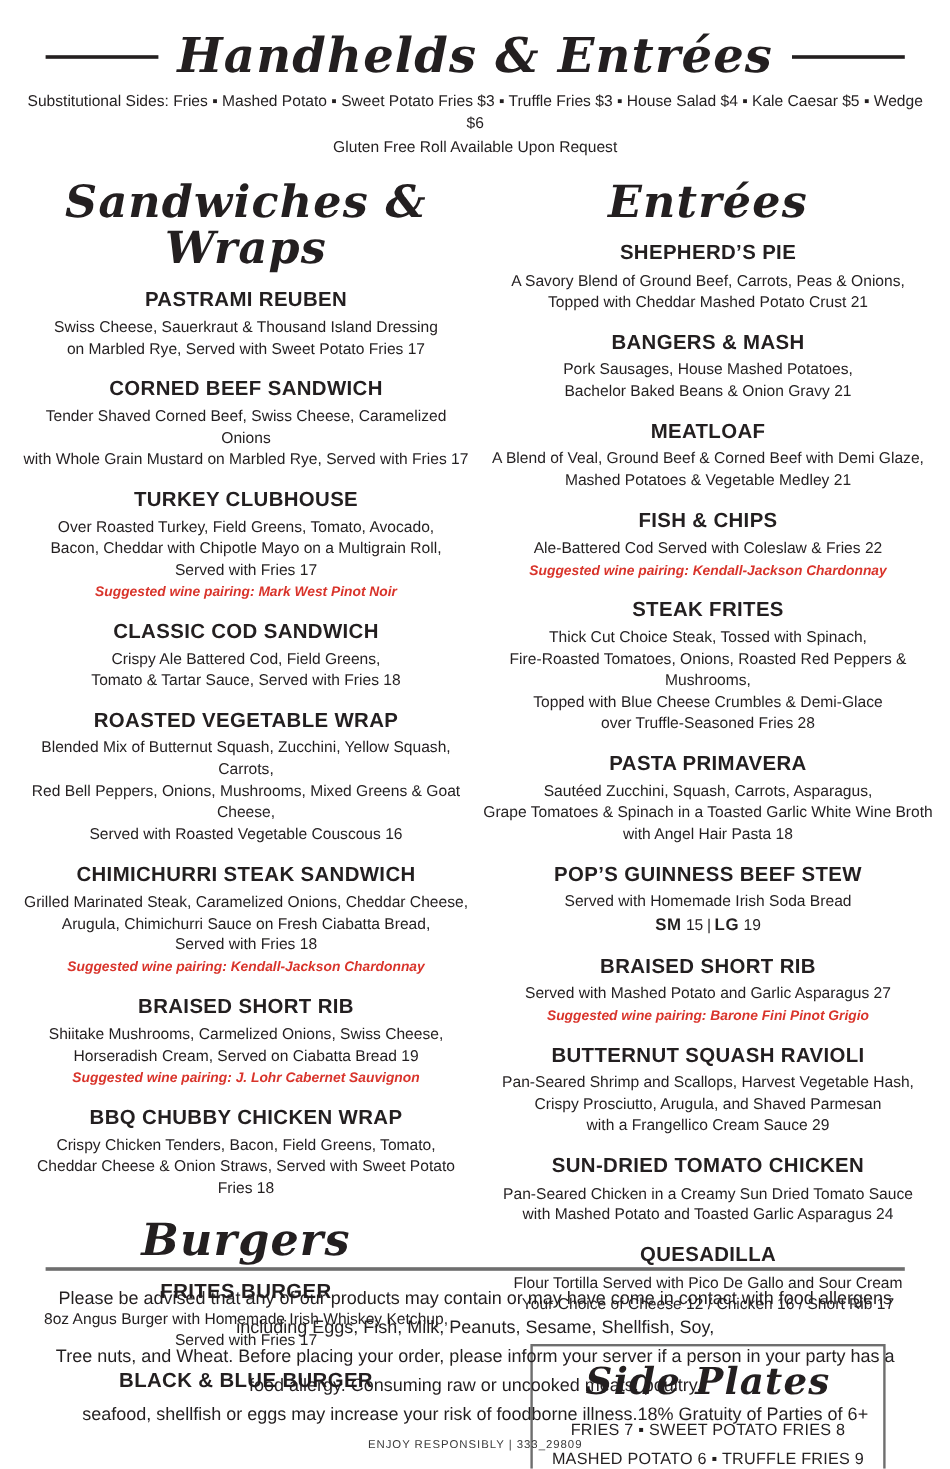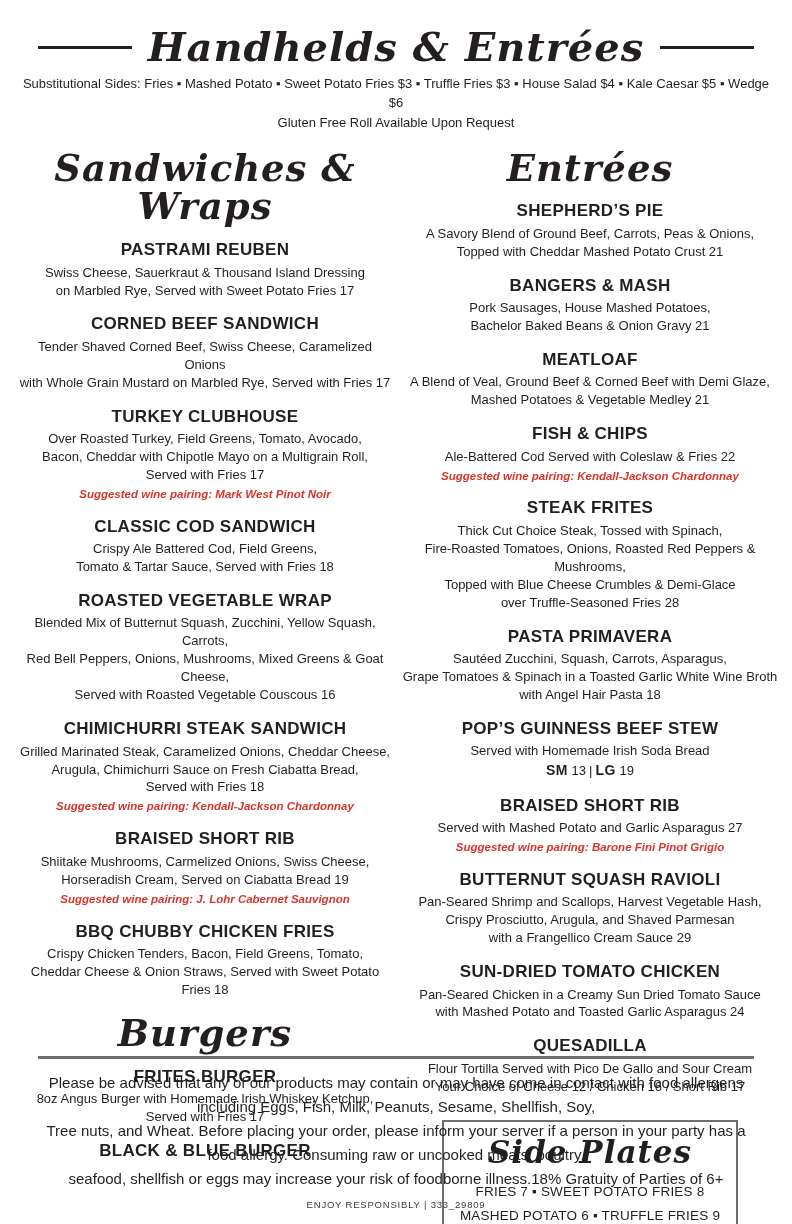--- a/index.html
+++ b/index.html
@@ -148,21 +148,21 @@
 Served with Fries 18</p>
         <p class="wine" style="color:#d9342b">Suggested wine pairing: Kendall-Jackson Chardonnay</p>
       </div>
       <div class="item">
         <h3 class="item-name">BRAISED SHORT RIB</h3>
         <p class="desc">Shiitake Mushrooms, Carmelized Onions, Swiss Cheese,
 Horseradish Cream, Served on Ciabatta Bread 19</p>
         <p class="wine" style="color:#d9342b">Suggested wine pairing: J. Lohr Cabernet Sauvignon</p>
       </div>
       <div class="item">
-        <h3 class="item-name">BBQ CHUBBY CHICKEN FRIES</h3>
+        <h3 class="item-name">BBQ CHUBBY CHICKEN WRAP</h3>
         <p class="desc">Crispy Chicken Tenders, Bacon, Field Greens, Tomato,
 Cheddar Cheese &amp; Onion Straws, Served with Sweet Potato Fries 18</p>
       </div>
 
       <h2 class="section-heading">Burgers</h2>
 
       <div class="item">
         <h3 class="item-name">FRITES BURGER</h3>
         <p class="desc">8oz Angus Burger with Homemade Irish Whiskey Ketchup,
 Served with Fries 17</p>
@@ -208,21 +208,21 @@
         <h3 class="item-name">PASTA PRIMAVERA</h3>
         <p class="desc">Sautéed Zucchini, Squash, Carrots, Asparagus,
 Grape Tomatoes &amp; Spinach in a Toasted Garlic White Wine Broth
 with Angel Hair Pasta 18</p>
       </div>
       <div class="item">
         <h3 class="item-name">POP’S GUINNESS BEEF STEW</h3>
         <p class="desc">Served with Homemade Irish Soda Bread</p>
         <p class="sizes">
           <span class="size-label">SM</span>
-          <span>13</span><span class="size-sep">|</span><span class="size-label">LG</span>
+          <span>15</span><span class="size-sep">|</span><span class="size-label">LG</span>
           <span>19</span>
         </p>
       </div>
       <div class="item">
         <h3 class="item-name">BRAISED SHORT RIB</h3>
         <p class="desc">Served with Mashed Potato and Garlic Asparagus 27</p>
         <p class="wine" style="color:#d9342b">Suggested wine pairing: Barone Fini Pinot Grigio</p>
       </div>
       <div class="item">
         <h3 class="item-name">BUTTERNUT SQUASH RAVIOLI</h3>

